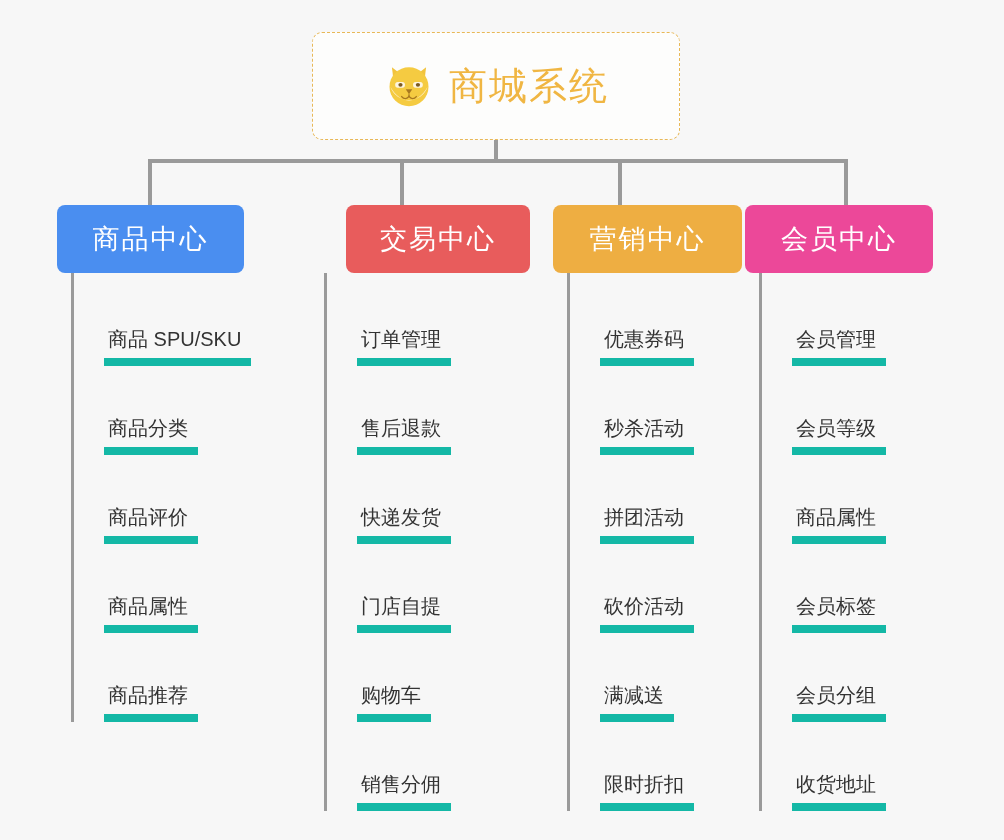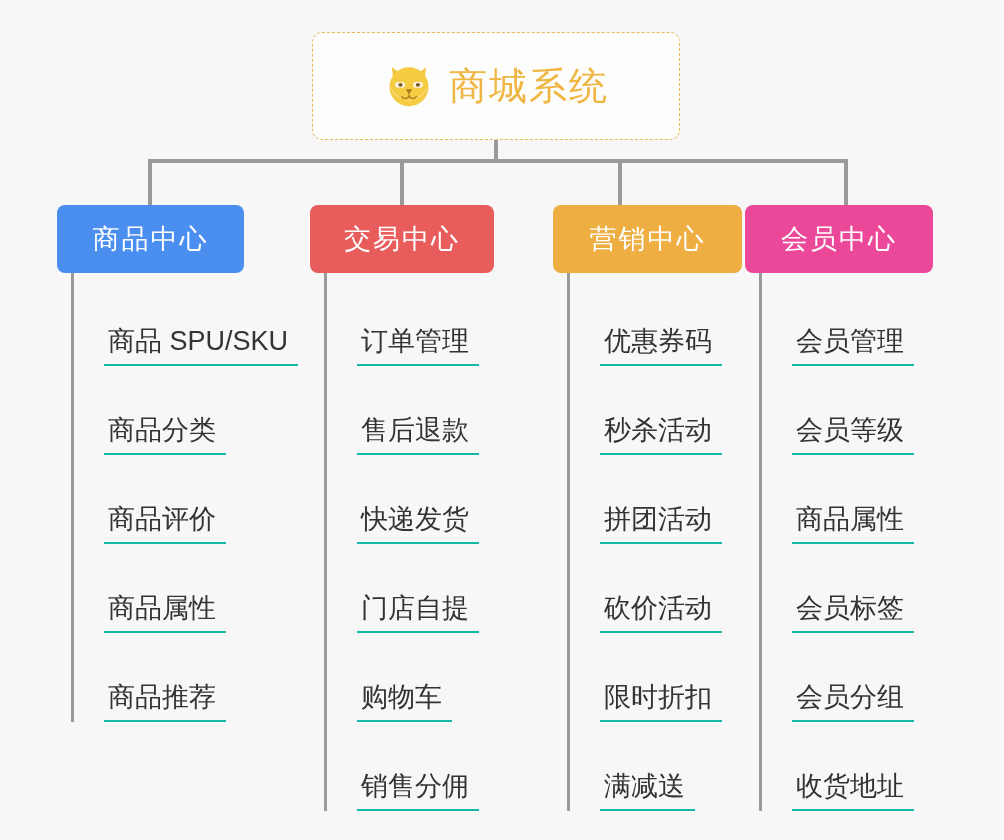--- a/index.html
+++ b/index.html
@@ -103,33 +103,33 @@
 
   .leaf {
     box-sizing: border-box;
     height: 89px;
     display: flex;
     align-items: flex-end;
     padding-left: 30px;
   }
   .leaf-label {
     display: inline-block;
-    font-size: 27px;
+    font-size: 20px;
     color: #333333;
     line-height: 1.15;
     padding: 0 10px 7px 4px;
-    border-bottom: 2px solid #14b8a6;
+    border-bottom: 8px solid #14b8a6;
     white-space: nowrap;
   }
 
   
   #branch-0 { left: 57px; }
   #branch-0 .branch-header { width: 187px; background: #4a8ef0; text-align: right; }
   #branch-1 { left: 310px; }
-  #branch-1 .branch-header { width: 184px; background: #e85c5c; }
+  #branch-1 .branch-header { width: 184px; background: #e85c5c; margin-left: 36px; }
   #branch-2 { left: 553px; }
   #branch-2 .branch-header { width: 189px; background: #eeae42; }
   #branch-3 { left: 745px; }
   #branch-3 .branch-header { width: 188px; background: #ec4899; }
 
   #drop-0 { left: 148px; }
   #drop-1 { left: 400px; }
   #drop-2 { left: 618px; }
   #drop-3 { left: 844px; }
 </style>
@@ -224,25 +224,25 @@
       <div class="leaf">
           <span class="leaf-label">秒杀活动</span>
         </div>
       <div class="leaf">
           <span class="leaf-label">拼团活动</span>
         </div>
       <div class="leaf">
           <span class="leaf-label">砍价活动</span>
         </div>
       <div class="leaf">
+          <span class="leaf-label">满减送</span>
+        </div>
+      <div class="leaf">
           <span class="leaf-label">限时折扣</span>
         </div>
-      <div class="leaf">
-          <span class="leaf-label">满减送</span>
-        </div>
     </div>
   </div>
 
   <div class="branch" id="branch-3">
     <div class="branch-header">
       <span>会员中心</span>
     </div>
     <div class="branch-body">
       <div class="leaf">
           <span class="leaf-label">会员管理</span>

